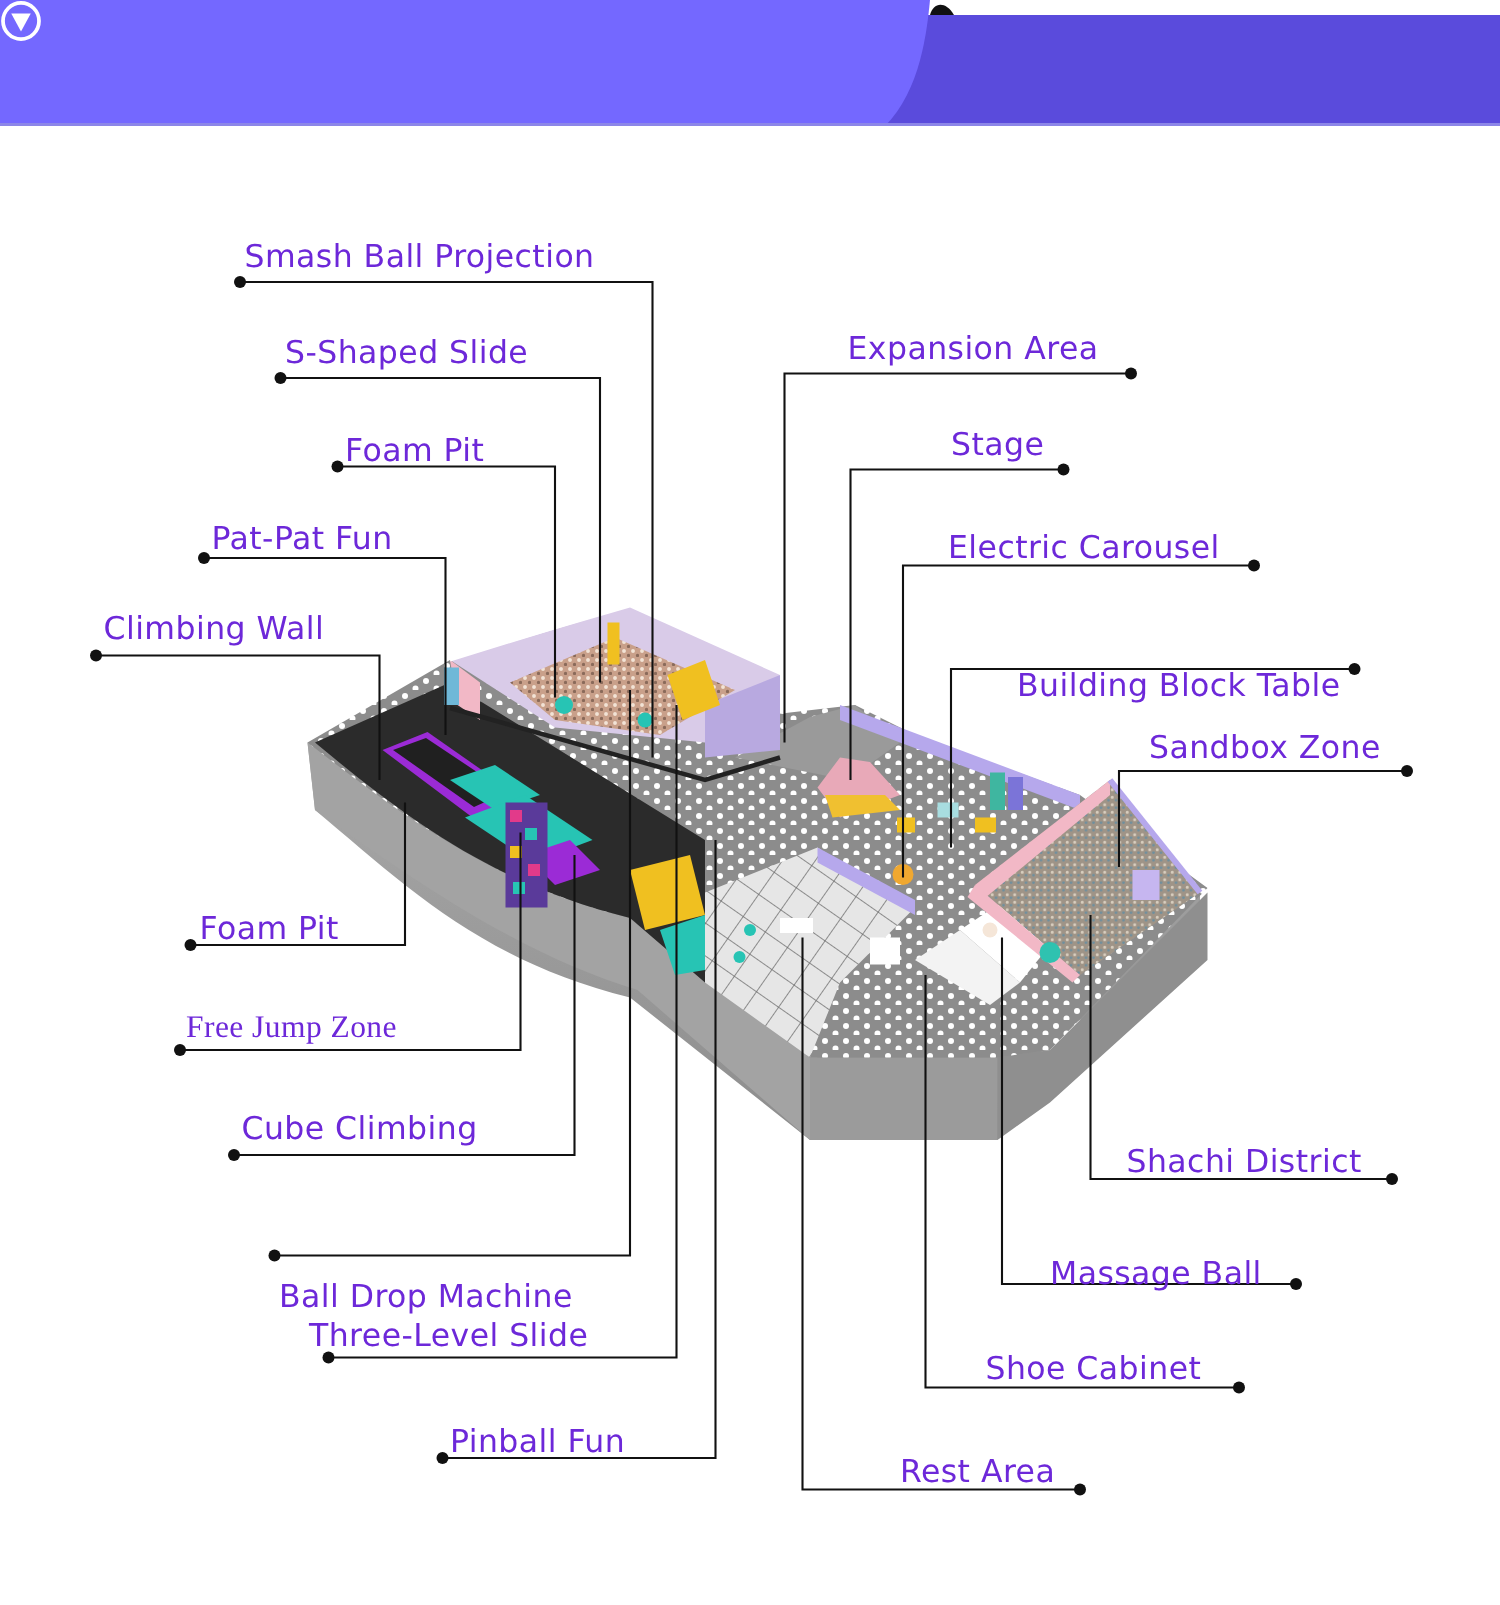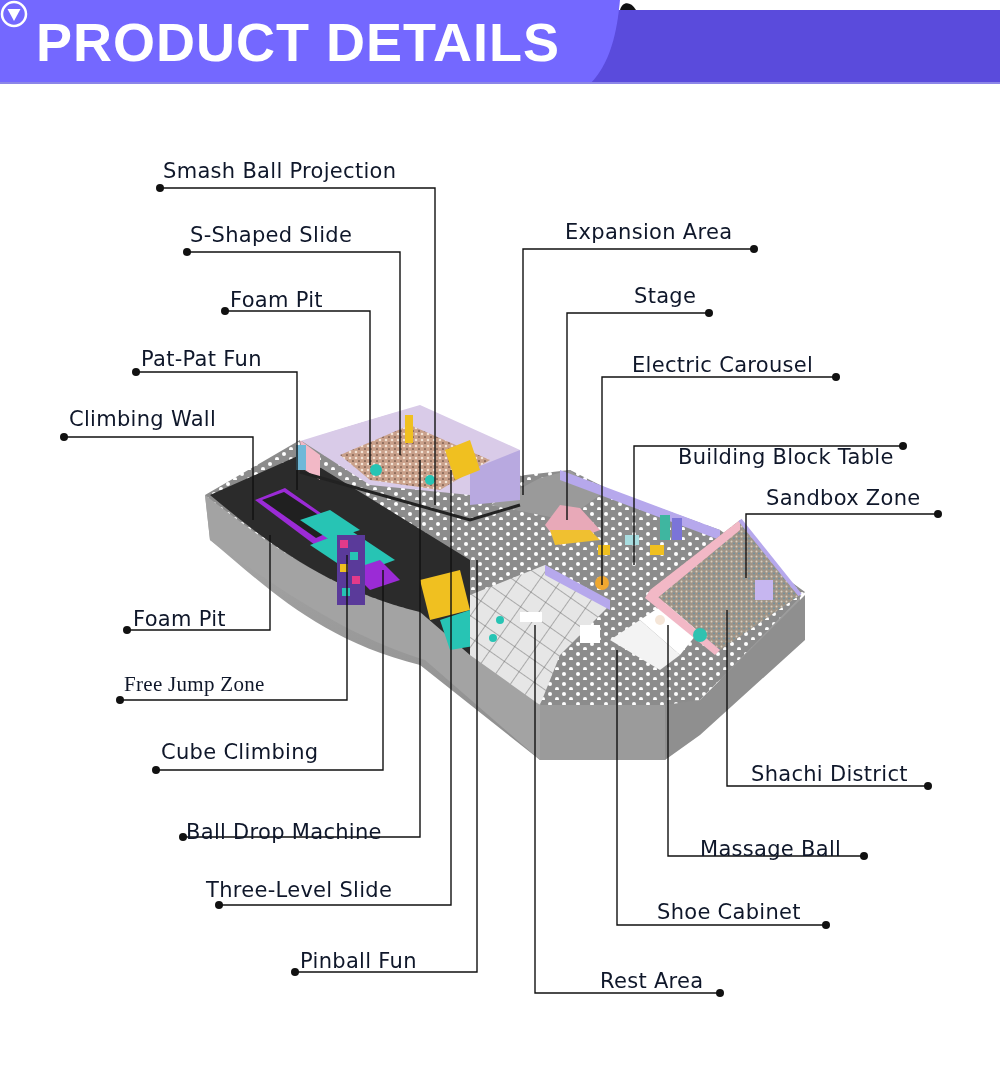--- a/index.html
+++ b/index.html
@@ -4,35 +4,34 @@
 <style>
   html, body { margin: 0; padding: 0; }
   body { width: 1000px; height: 1070px; background: #ffffff; position: relative; overflow: hidden;
          font-family: "DejaVu Sans", sans-serif; }
   .header { position: absolute; left: 0; top: 0; width: 1000px; height: 84px; }
   .header svg { position: absolute; left: 0; top: 0; }
   .header-title { position: absolute; left: 36px; top: 12px; font-family: "Liberation Sans", sans-serif;
                   font-weight: bold; font-size: 54px; color: #ffffff; letter-spacing: 1px; line-height: 60px; }
   .header-icon { position: absolute; left: 959px; top: 49px; width: 28px; height: 28px; cursor: pointer; }
   .scene { position: absolute; left: 0; top: 0; width: 1000px; height: 1070px; }
-  .label { position: absolute; font-family: "DejaVu Sans", sans-serif; font-size: 21px; color: #0f172a;
+  .label { position: absolute; font-family: "DejaVu Sans", sans-serif; font-size: 21px; color: #6d28d9;
            white-space: nowrap; line-height: 24px; letter-spacing: 0.3px; }
 </style>
 </head>
 <body>
 
 <div class="header">
   <svg width="1000" height="84">
     <rect x="0" y="0" width="1000" height="84" fill="#5A4BDC"></rect>
     <rect x="0" y="0" width="1000" height="10" fill="#ffffff"></rect>
     <path d="M0,0 L620,0 C618,20 614,60 590,84 L0,84 Z" fill="#7468FF"></path>
     <path d="M620,10 C622,2 630,0 636,10 Z" fill="#111111"></path>
     <rect x="0" y="82" width="1000" height="2" fill="#8C86E8"></rect>
   </svg>
-  <div class="header-title">PRODUCT DETAILS</div>
   <svg class="header-icon" viewBox="0 0 28 28">
     <circle cx="14" cy="14" r="12" fill="none" stroke="#ffffff" stroke-width="2.5"></circle>
     <path d="M7.5,9 L20.5,9 L14,21 Z" fill="#ffffff"></path>
   </svg>
 </div>
 
 <svg class="scene" width="1000" height="1070" viewBox="0 0 1000 1070">
   <defs>
     <pattern id="dots" width="14" height="10" patternUnits="userSpaceOnUse">
       <rect width="14" height="10" fill="#8c8c8c"></rect>
@@ -179,21 +178,21 @@
 </svg>
 
 <div class="label" style="left:163px; top:159px;">Smash Ball Projection</div>
 <div class="label" style="left:190px; top:223px;">S-Shaped Slide</div>
 <div class="label" style="left:230px; top:288px;">Foam Pit</div>
 <div class="label" style="left:141px; top:347px;">Pat-Pat Fun</div>
 <div class="label" style="left:69px; top:407px;">Climbing Wall</div>
 <div class="label" style="left:133px; top:607px;">Foam Pit</div>
 <div class="label" style="left:124px; top:672px;font-family:Liberation Serif, serif;">Free Jump Zone</div>
 <div class="label" style="left:161px; top:740px;">Cube Climbing</div>
-<div class="label" style="left:186px; top:820px;">Ball Drop Machine</div>
+<div class="label" style="left:186px; top:852px;">Ball Drop Machine</div>
 <div class="label" style="left:206px; top:878px;">Three-Level Slide</div>
 <div class="label" style="left:300px; top:949px;">Pinball Fun</div>
 
 <div class="label" style="left:565px; top:220px;">Expansion Area</div>
 <div class="label" style="left:634px; top:284px;">Stage</div>
 <div class="label" style="left:632px; top:353px;">Electric Carousel</div>
 <div class="label" style="left:678px; top:417px;margin-top:28px;">Building Block Table</div>
 <div class="label" style="left:766px; top:486px;">Sandbox Zone</div>
 <div class="label" style="left:751px; top:762px;">Shachi District</div>
 <div class="label" style="left:700px; top:837px;">Massage Ball</div>

